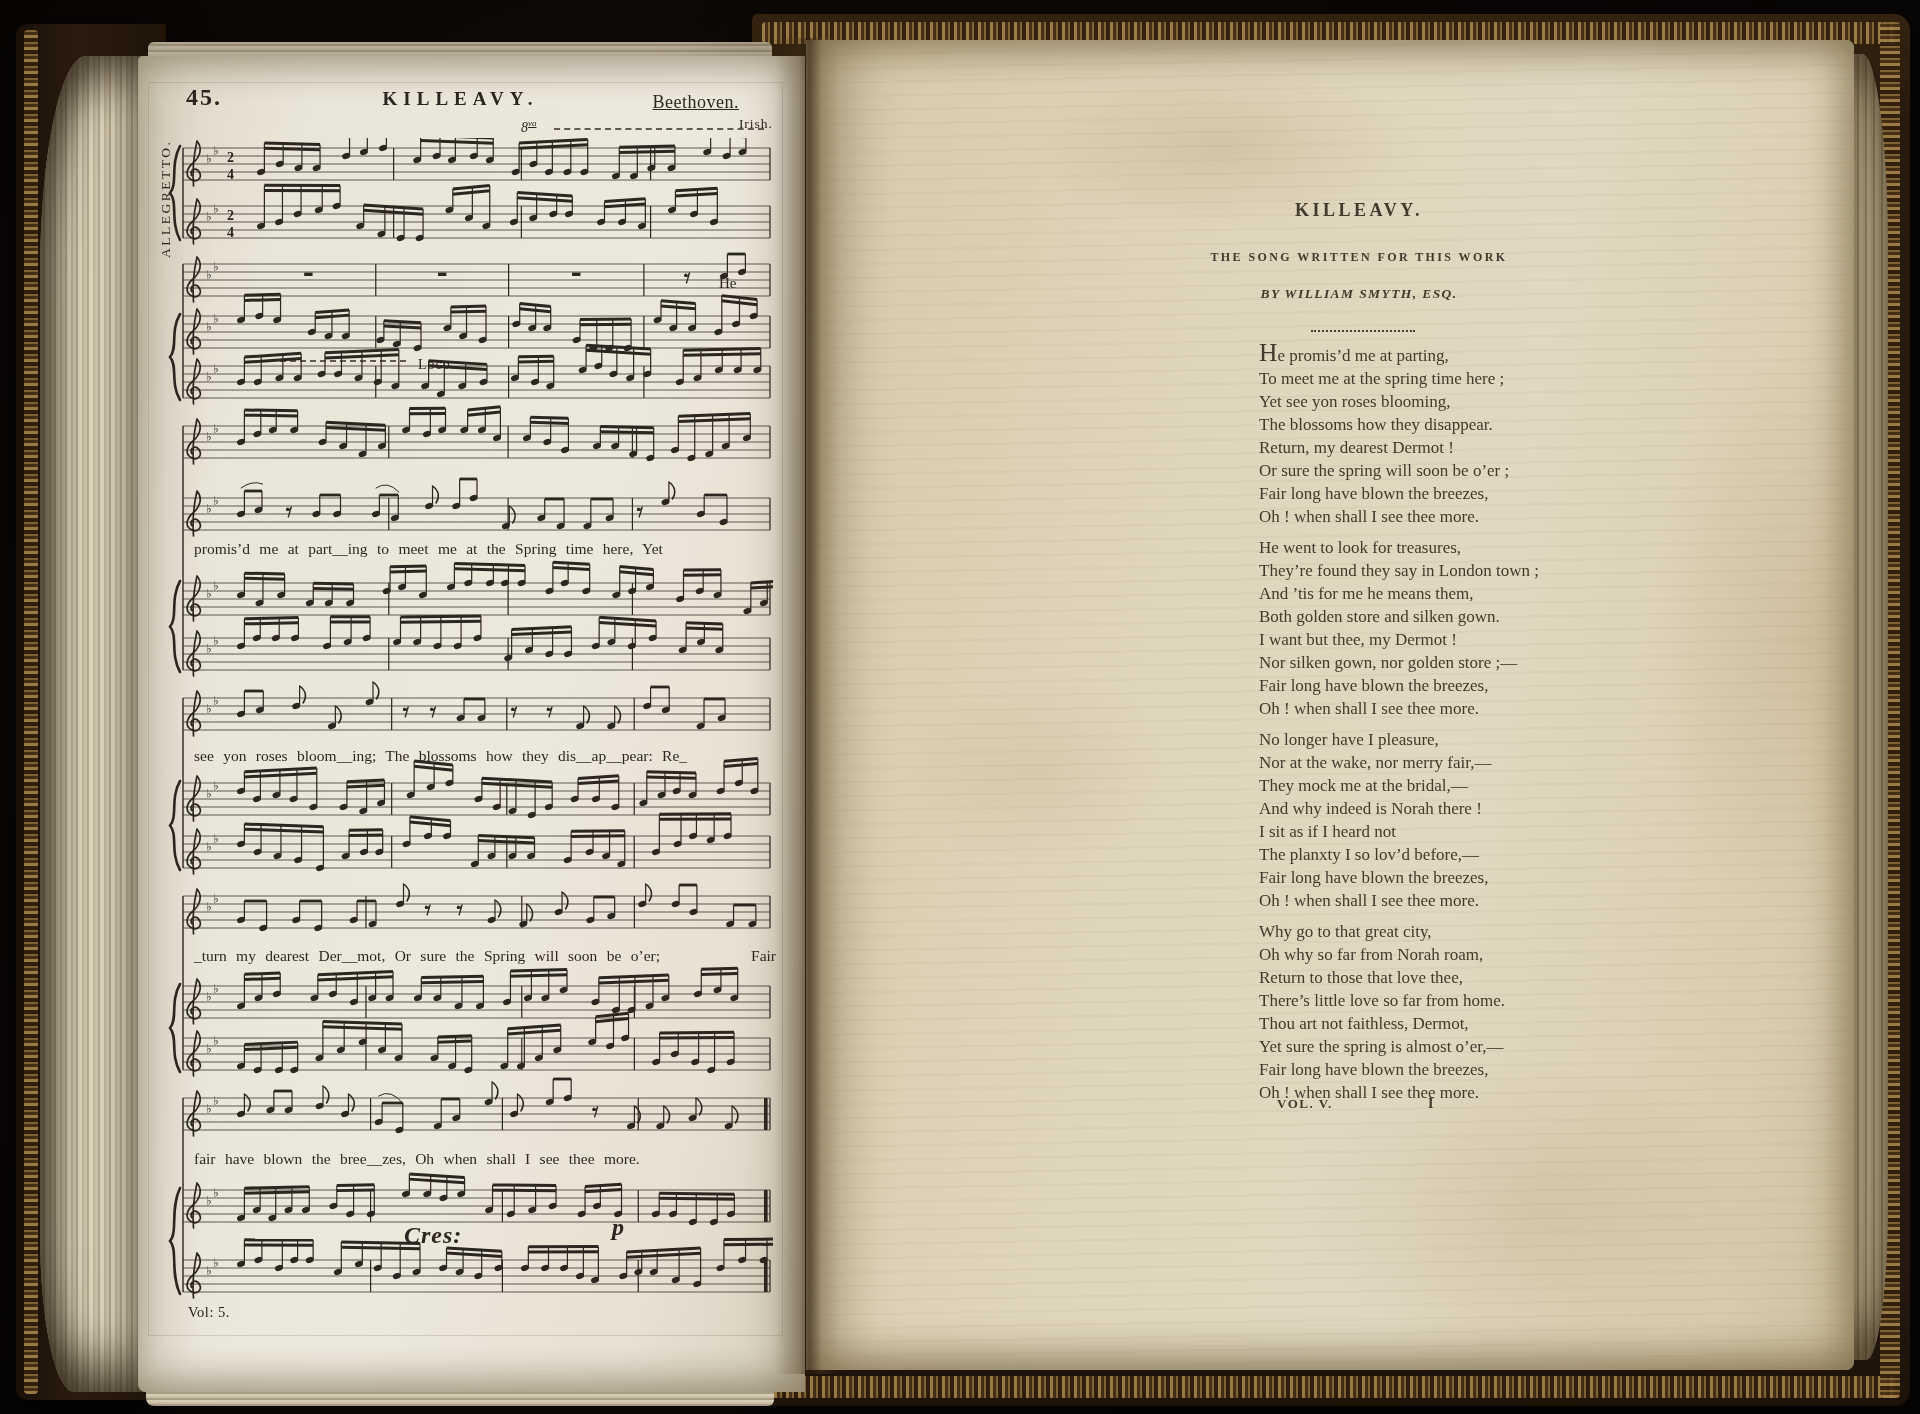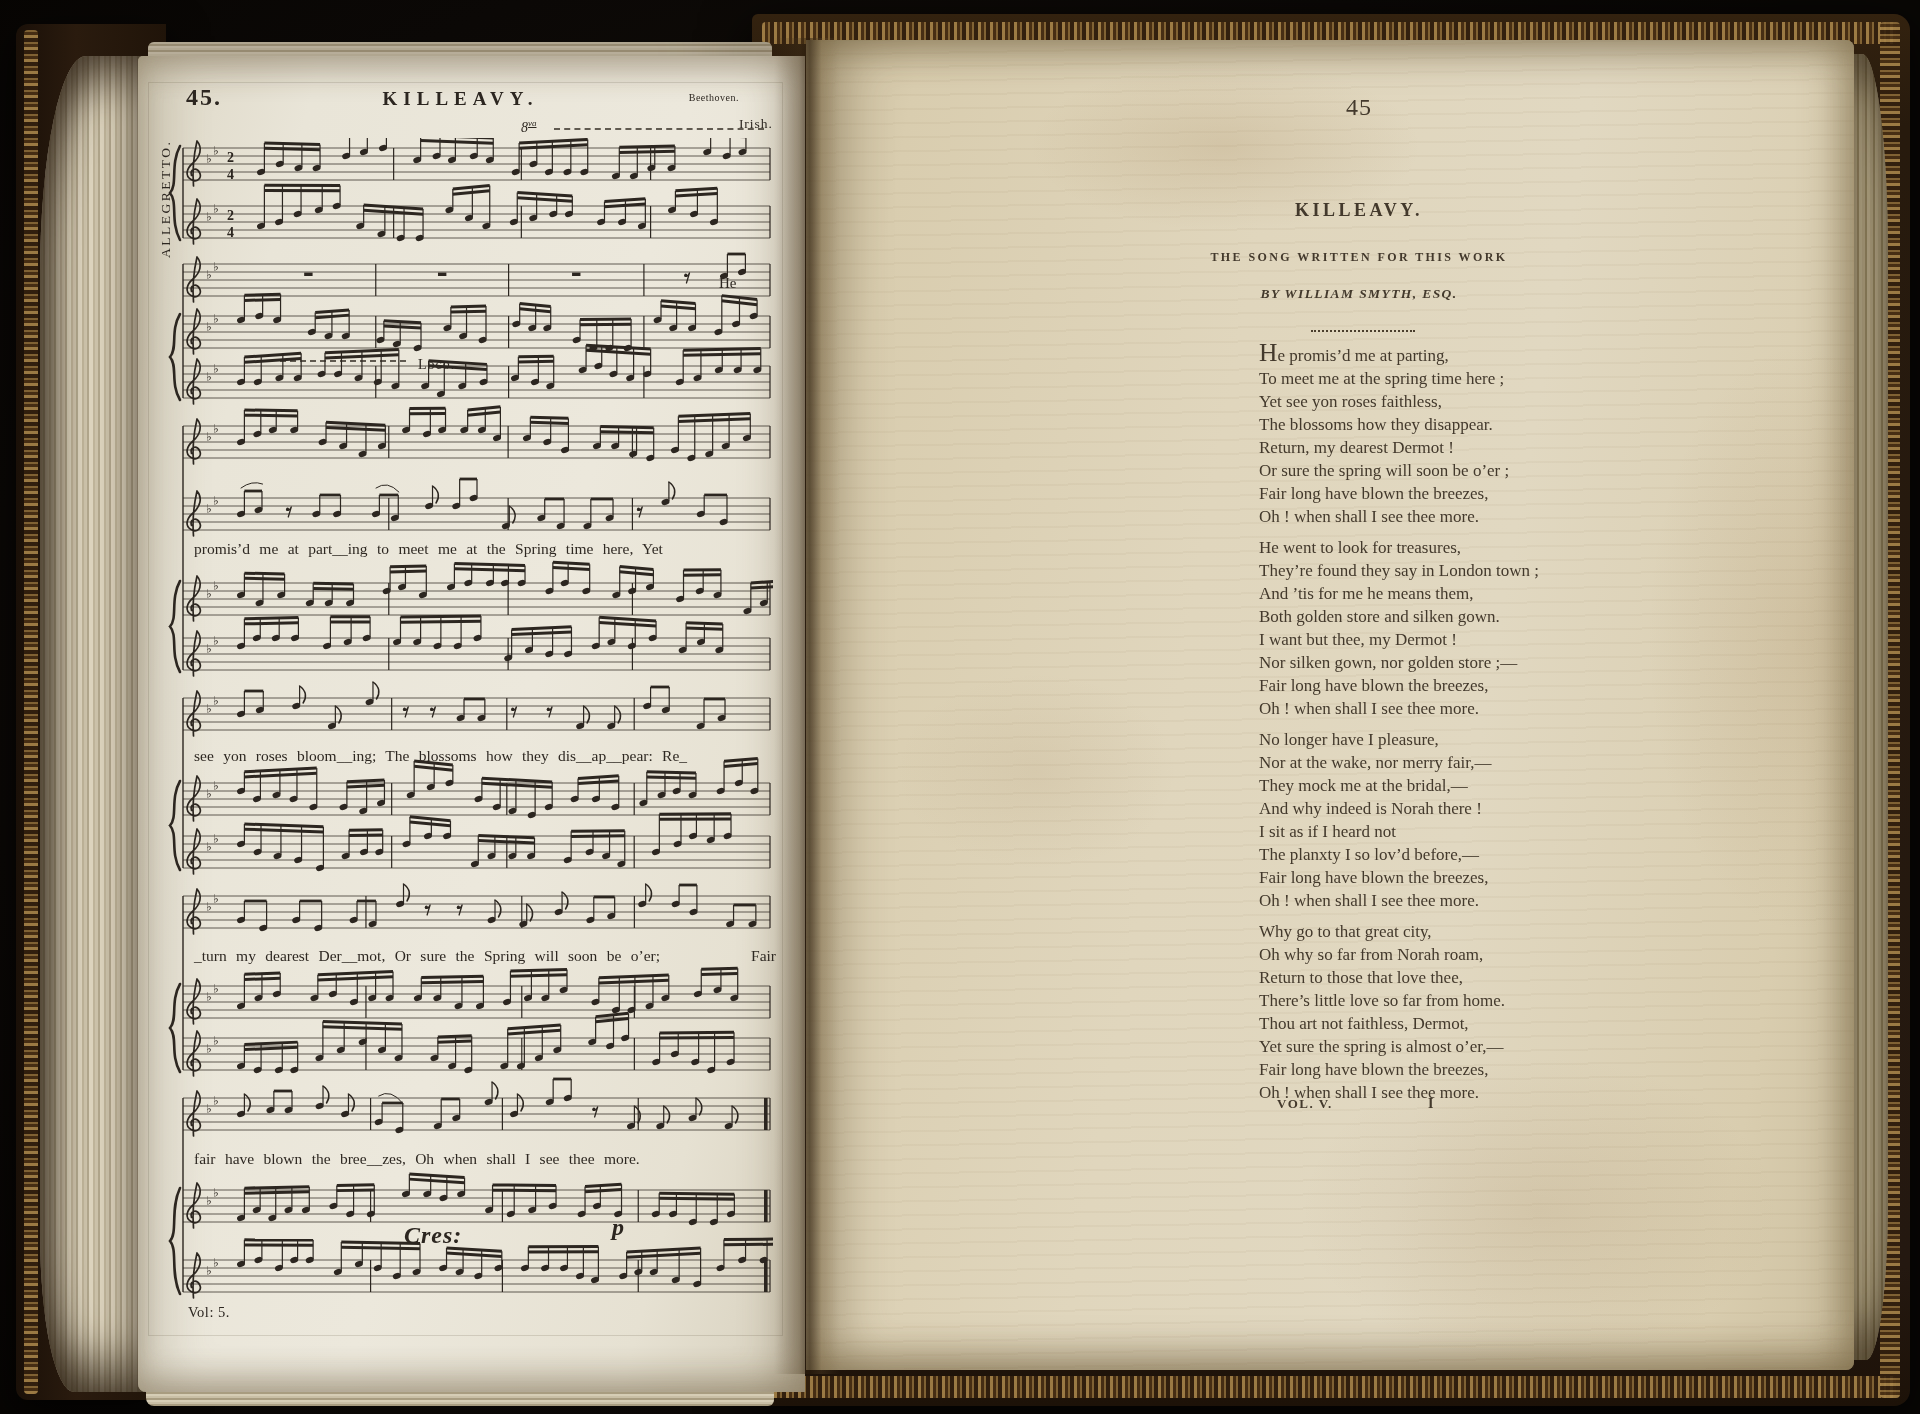--- a/index.html
+++ b/index.html
@@ -60,21 +60,21 @@
     radial-gradient(340px 220px at 70% 88%, rgba(145,112,70,.14), transparent 70%),
     radial-gradient(200px 140px at 22% 55%, rgba(150,120,80,.1), transparent 70%),
     repeating-linear-gradient(179deg, rgba(120,95,58,.05) 0 2px, transparent 2px 14px);}
   .gutter{position:absolute;left:774px;top:38px;width:66px;height:1336px;pointer-events:none;
     background:linear-gradient(90deg,transparent 0%,rgba(70,52,28,.28) 38%,rgba(42,28,12,.55) 54%,rgba(120,98,62,.22) 72%,transparent 100%);}
 
   
   .plate-no{position:absolute;left:48px;top:28px;font-size:24px;font-weight:bold;letter-spacing:2px;}
   .l-title{position:absolute;left:10px;top:32px;width:625px;text-align:center;font-size:19px;font-weight:bold;letter-spacing:6px;}
   .l-sub{position:absolute;left:10px;top:60px;width:625px;text-align:right;font-size:13.5px;letter-spacing:1px;}
-  .l-comp{position:absolute;right:66px;top:36px;font-size:10px;letter-spacing:.5px;}
+  .l-comp{position:absolute;right:66px;top:36px;font-size:18px;letter-spacing:.5px;text-decoration:underline;}
   .tempo{position:absolute;left:20px;top:202px;transform:rotate(-90deg);transform-origin:0 0;
     font-size:13.5px;letter-spacing:2.5px;white-space:nowrap;}
   .ottava{position:absolute;left:383px;top:62px;font-size:14px;font-style:italic;}
   .ottava sup{font-size:9px;text-decoration:underline;}
   .dash-line{position:absolute;border-top:2px dashed rgba(50,43,34,.75);height:0;}
   .ott-dash{left:416px;top:72px;width:210px;}
   .loco-dash{left:142px;top:304px;width:126px;}
   .loco{position:absolute;left:280px;top:301px;font-size:14px;letter-spacing:1px;}
   .cue-he{position:absolute;left:581px;top:219px;font-size:15px;}
   #music{position:absolute;left:10px;top:82px;pointer-events:none;}
@@ -1395,30 +1395,29 @@
       <span>_turn my dearest Der__mot, Or sure the Spring will soon be o’er;</span>
     </div>
     <div class="lyr" style="top:1094px">fair have blown the bree__zes, Oh when shall I see thee more.</div>
 
     <div class="dyn-cres">Cres:</div>
     <div class="dyn-p">p</div>
     <div class="l-footer">Vol: 5.</div>
   </div>
 
   <div class="page page-right">
-    <div class="r-c r-pageno">45</div>
     <div class="r-c r-title">KILLEAVY.</div>
     <div class="r-c r-sub">THE SONG WRITTEN FOR THIS WORK</div>
     <div class="r-c r-byline">BY WILLIAM SMYTH, ESQ.</div>
     <div class="r-rule"></div>
     <div class="stanzas">
         <div class="stanza">
           <div class="sline first">He promis’d me at parting,</div>
           <div class="sline">To meet me at the spring time here ;</div>
-          <div class="sline">Yet see yon roses faithless,</div>
+          <div class="sline">Yet see yon roses blooming,</div>
           <div class="sline">The blossoms how they disappear.</div>
           <div class="sline">Return, my dearest Dermot !</div>
           <div class="sline">Or sure the spring will soon be o’er ;</div>
           <div class="sline">Fair long have blown the breezes,</div>
           <div class="sline">Oh ! when shall I see thee more.</div>
         </div>
         <div class="stanza">
           <div class="sline">He went to look for treasures,</div>
           <div class="sline">They’re found they say in London town ;</div>
           <div class="sline">And ’tis for me he means them,</div>

